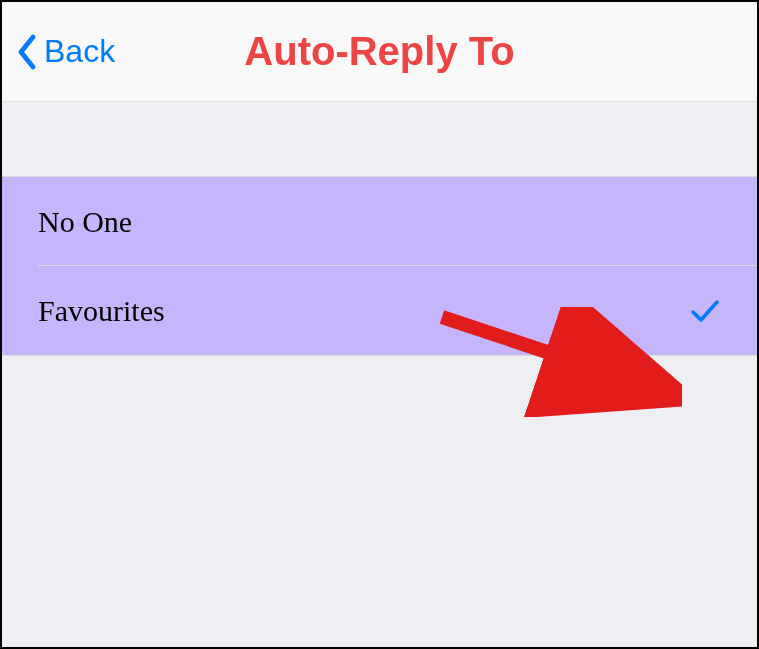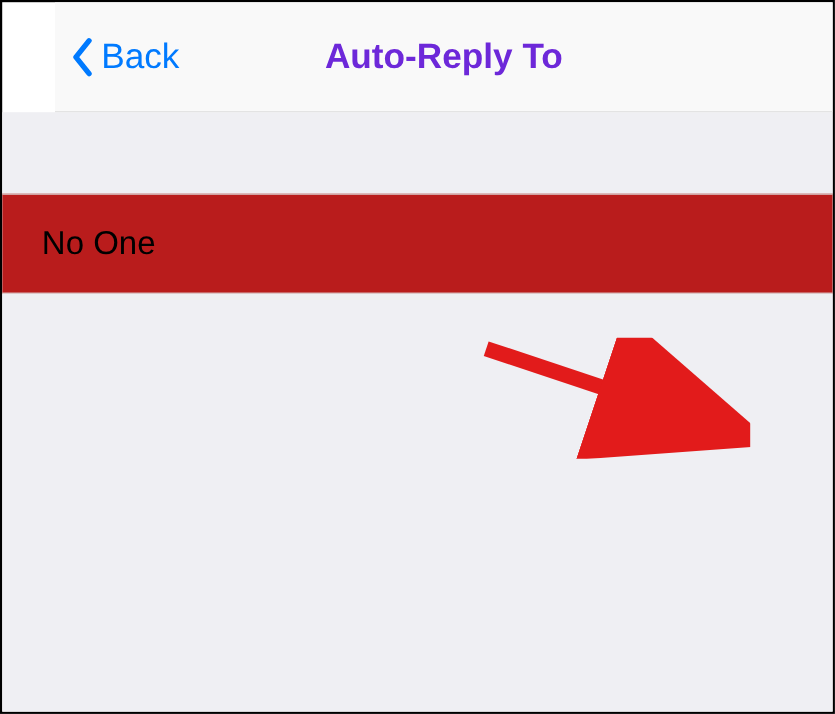--- a/index.html
+++ b/index.html
@@ -13,52 +13,52 @@
       flex-direction: column;
       position: relative;
     }
     .nav-bar {
       display: flex;
       align-items: center;
       height: 100px;
       background: #f9f9f9;
       border-bottom: 1px solid #e0e0e0;
       position: relative;
-      margin-left: 48px;
     }
     .back-button {
       display: flex;
       align-items: center;
       color: #007aff;
       font-size: 32px;
       padding-left: 14px;
       cursor: pointer;
       user-select: none;
     }
     .back-chevron {
       width: 22px;
       height: 36px;
       margin-right: 6px;
     }
     .nav-title {
       position: absolute;
       left: 50%;
       transform: translateX(-50%);
-      font-size: 32px;
+      font-size: 40px;
       font-weight: 600;
-      color: #6d28d9;
+      color: #ef4444;
     }
     .spacer {
       height: 74px;
       background: #efeff3;
     }
     .list {
-      background: #b91c1c;
+      background: #c4b5fd;
       border-top: 1px solid #dcdcdc;
       border-bottom: 1px solid #dcdcdc;
+      font-family: Liberation Serif, serif;
     }
     .list-row {
       display: flex;
       align-items: center;
       justify-content: space-between;
       height: 89px;
       padding: 0 36px;
       font-size: 30px;
       color: #000;
       cursor: pointer;
@@ -100,20 +100,26 @@
   </div>
   <div class="nav-title">Auto-Reply To</div>
 </div>
 
 <div class="spacer"></div>
 
 <div class="list">
   <div class="list-row">
     <span>No One</span>
   </div>
+  <div class="list-row">
+    <span>Favourites</span>
+    <svg class="checkmark" viewBox="0 0 32 28" fill="none" stroke="currentColor" stroke-width="3.5" stroke-linecap="round" stroke-linejoin="round">
+      <polyline points="4,15 12,23 28,5"></polyline>
+    </svg>
+  </div>
 </div>
 
 <div class="bottom-spacer"></div>
 
 <svg class="annotation-arrow" style="left:430px; top:305px; width:250px; height:110px;" viewBox="0 0 250 110">
   <defs>
     <marker id="arrowhead" markerWidth="12" markerHeight="12" refX="8" refY="5" orient="auto">
       <polygon points="0,0 12,5 0,10" fill="#e21b1b"></polygon>
     </marker>
   </defs>

